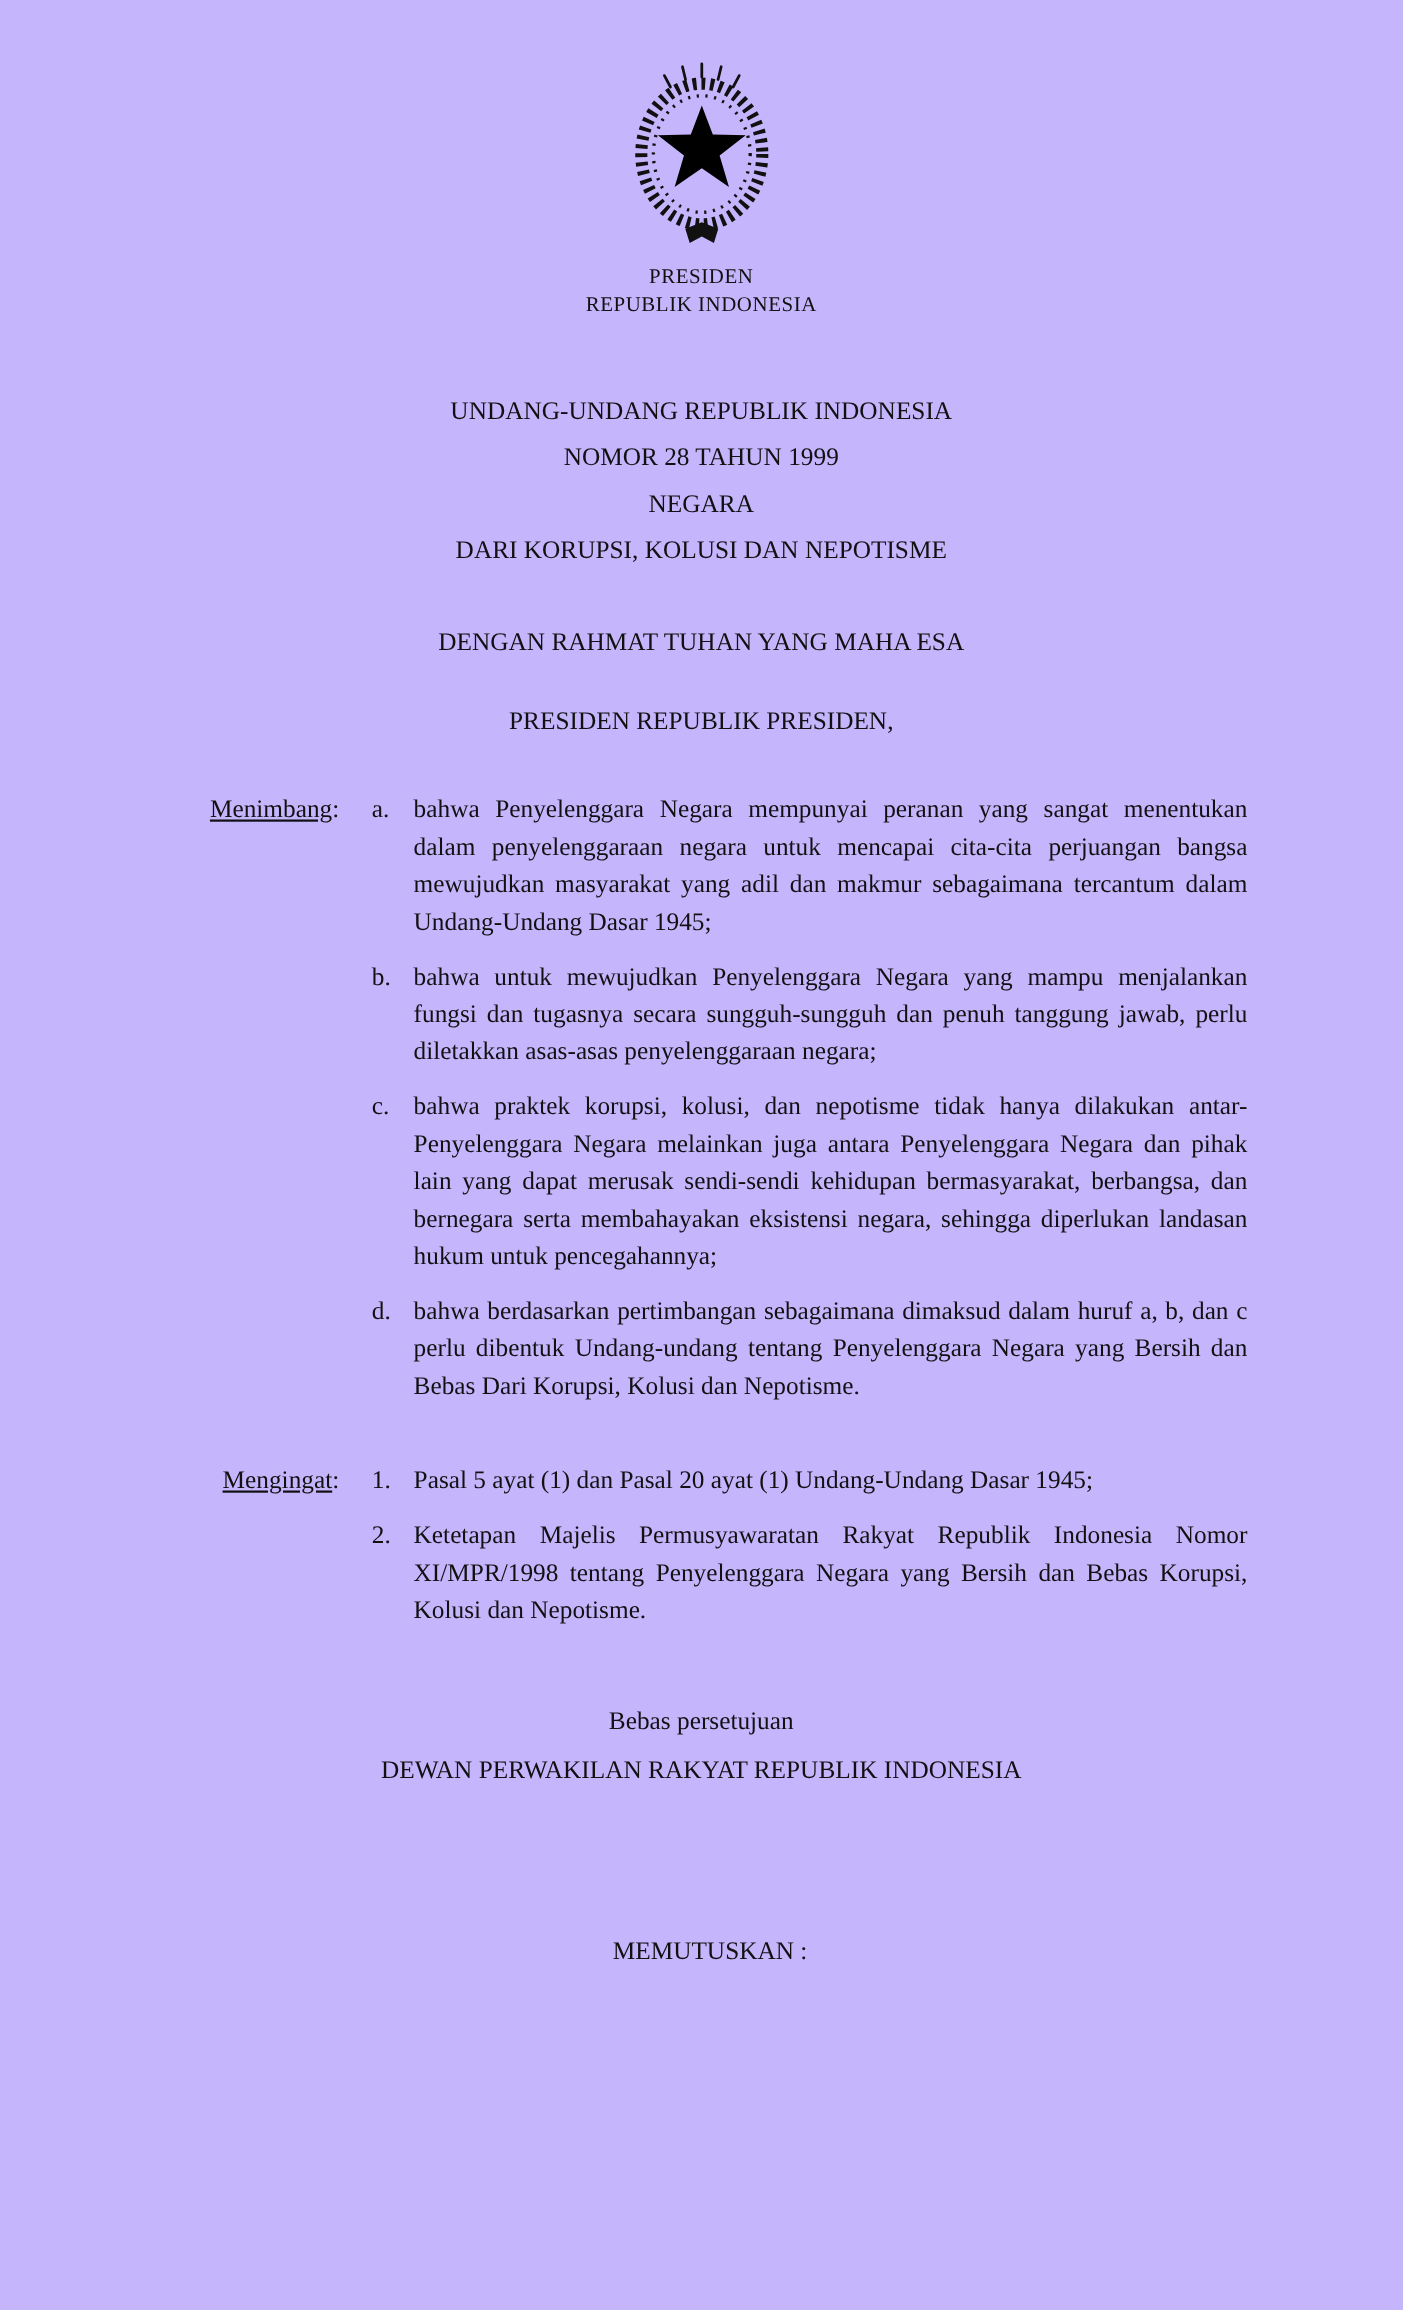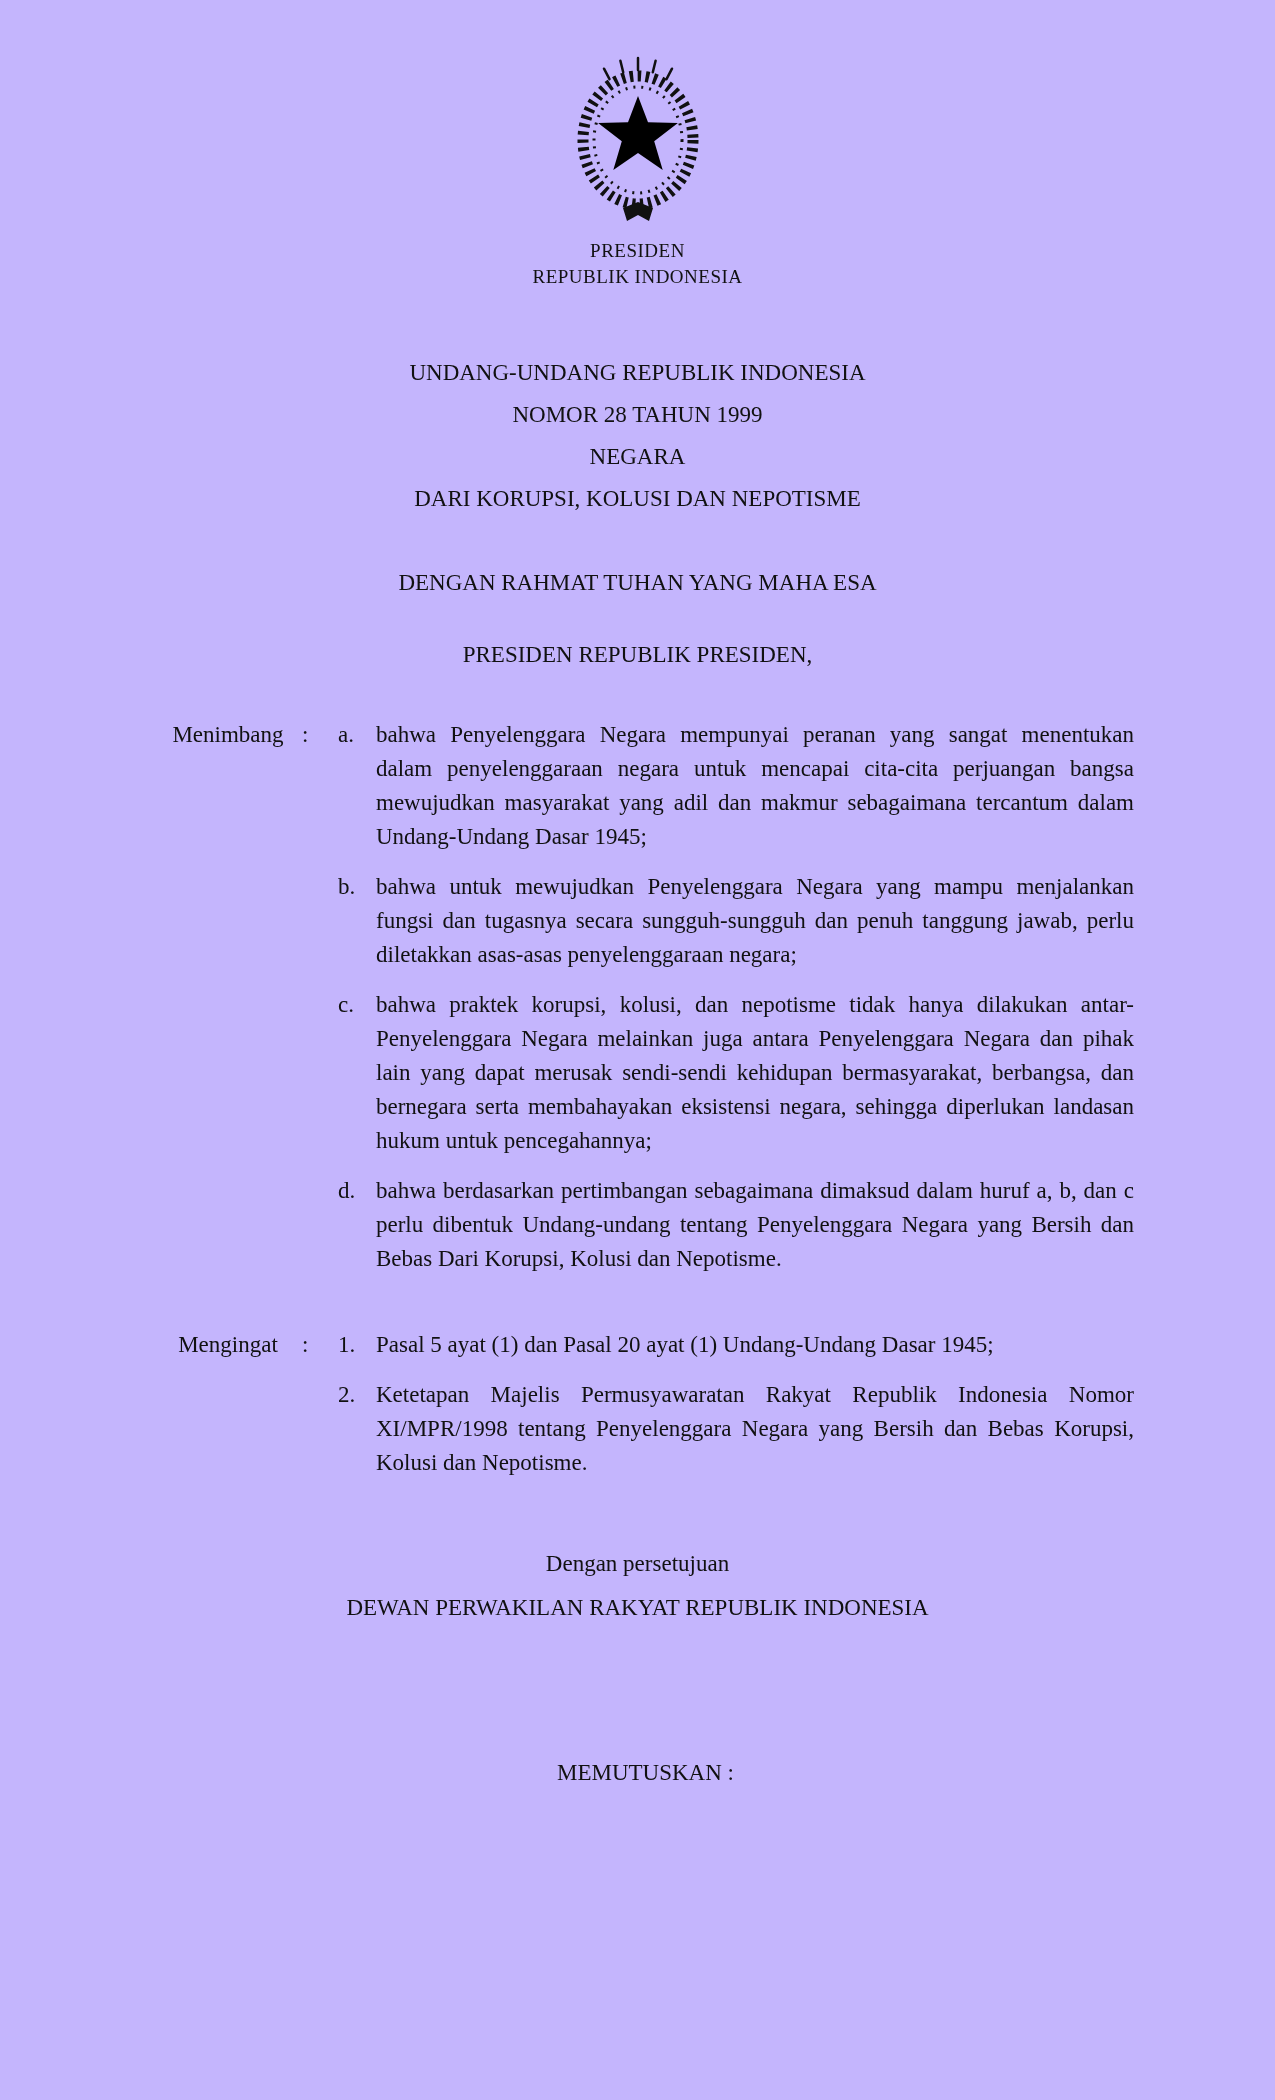--- a/index.html
+++ b/index.html
@@ -39,21 +39,21 @@
   .clause {
     margin:0 141px 0 154px;
     display:grid;
     grid-template-columns:148px 36px 38px 1fr;
     row-gap:16px;
     font-size:23px;
     line-height:34px;
   }
   .clause-considering { margin-top:50px; }
   .clause-recalling { margin-top:52px; }
-  .clause-label { text-align:center; }
+  .clause-label { text-align:right;text-decoration:underline; }
   .clause-colon { text-align:left; }
   .item-marker { text-align:left; }
   .item-text { text-align:justify; }
   .approval {
     margin-top:62px;
     font-size:23px;
     line-height:44px;
   }
   .decision {
     margin-top:130px;
@@ -130,19 +130,19 @@
     <div class="item-marker">1.</div>
     <div class="item-text">Pasal 5 ayat (1) dan Pasal 20 ayat (1) Undang-Undang Dasar 1945;</div>
 
     <div></div>
     <div></div>
     <div class="item-marker">2.</div>
     <div class="item-text">Ketetapan Majelis Permusyawaratan Rakyat Republik Indonesia Nomor XI/MPR/1998 tentang Penyelenggara Negara yang Bersih dan Bebas Korupsi, Kolusi dan Nepotisme.</div>
   </div>
 
   <div class="approval center-block">
-    <div>Dengan persetujuan</div>
+    <div>Bebas persetujuan</div>
     <div>DEWAN PERWAKILAN RAKYAT REPUBLIK INDONESIA</div>
   </div>
 
   <div class="decision center-block">MEMUTUSKAN :</div>
 
 </div>
 
 </body></html>

